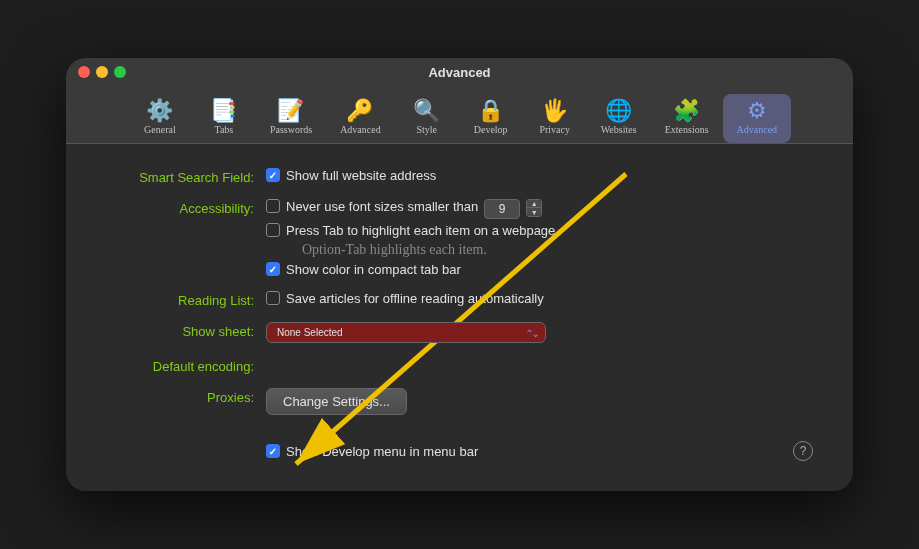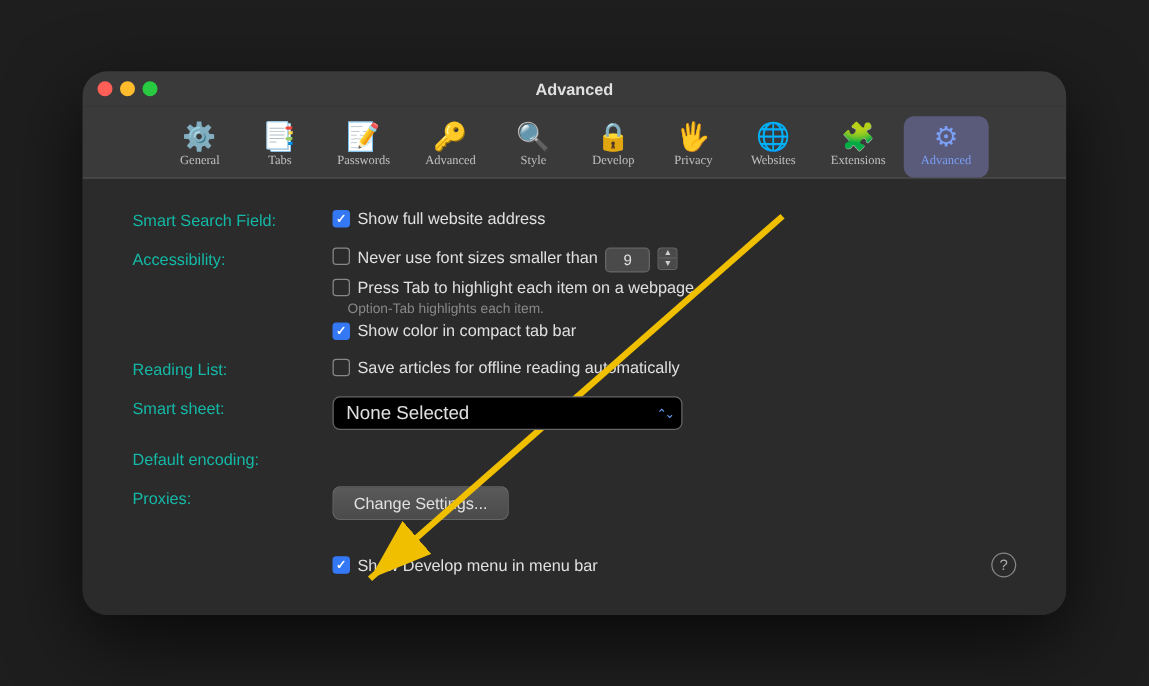--- a/index.html
+++ b/index.html
@@ -93,35 +93,36 @@
       padding: 24px 40px 30px 40px;
       background: #2b2b2b;
     }
     .setting-row {
       display: flex;
       align-items: flex-start;
       margin-bottom: 14px;
     }
     .setting-label {
       font-size: 13px;
-      color: #14b8a6;
+      color: #84cc16;
+      text-align: right;
       width: 160px;
       min-width: 160px;
       padding-top: 2px;
       padding-right: 12px;
     }
     .setting-controls {
       flex: 1;
       display: flex;
       flex-direction: column;
       gap: 4px;
     }
     .checkbox-row {
       display: flex;
-      align-items: flex-end;
+      align-items: flex-start;
       gap: 6px;
     }
     .checkbox {
       width: 14px;
       height: 14px;
       border-radius: 3px;
       border: 1.5px solid #888;
       background: transparent;
       display: flex;
       align-items: center;
@@ -137,45 +138,46 @@
       content: '✓';
       color: white;
       font-size: 10px;
       font-weight: bold;
     }
     .checkbox-label {
       font-size: 13px;
       color: #e0e0e0;
     }
     .hint-text {
-      font-size: 11px;
+      font-size: 14px;
       color: #888;
-      margin-left: 12px;
+      margin-left: 36px;
+      font-family: Liberation Serif, serif;
     }
     .font-size-row {
       display: flex;
       align-items: flex-start;
       gap: 6px;
     }
     .font-size-input {
       background: #4a4a4a;
       border: 1px solid #666;
       border-radius: 4px;
       color: #e0e0e0;
       font-size: 12px;
       width: 36px;
       text-align: center;
       padding: 2px 4px;
     }
     .select-control {
-      background: #000000;
+      background: #7f1d1d;
       border: 1px solid #666;
       border-radius: 6px;
       color: #e0e0e0;
-      font-size: 15px;
+      font-size: 10px;
       padding: 4px 28px 4px 10px;
       appearance: none;
       -webkit-appearance: none;
       width: 280px;
       cursor: pointer;
       position: relative;
     }
     .select-wrapper {
       position: relative;
       display: inline-block;
@@ -345,21 +347,21 @@
       <span class="setting-label">Reading List:</span>
       <div class="setting-controls">
         <div class="checkbox-row">
           <div class="checkbox"></div>
           <span class="checkbox-label">Save articles for offline reading automatically</span>
         </div>
       </div>
     </div>
 
     <div class="setting-row">
-      <span class="setting-label">Smart sheet:</span>
+      <span class="setting-label">Show sheet:</span>
       <div class="setting-controls">
         <div class="select-wrapper">
           <select class="select-control">
             <option>None Selected</option>
           </select>
         </div>
       </div>
     </div>
 
     <div class="setting-row">

